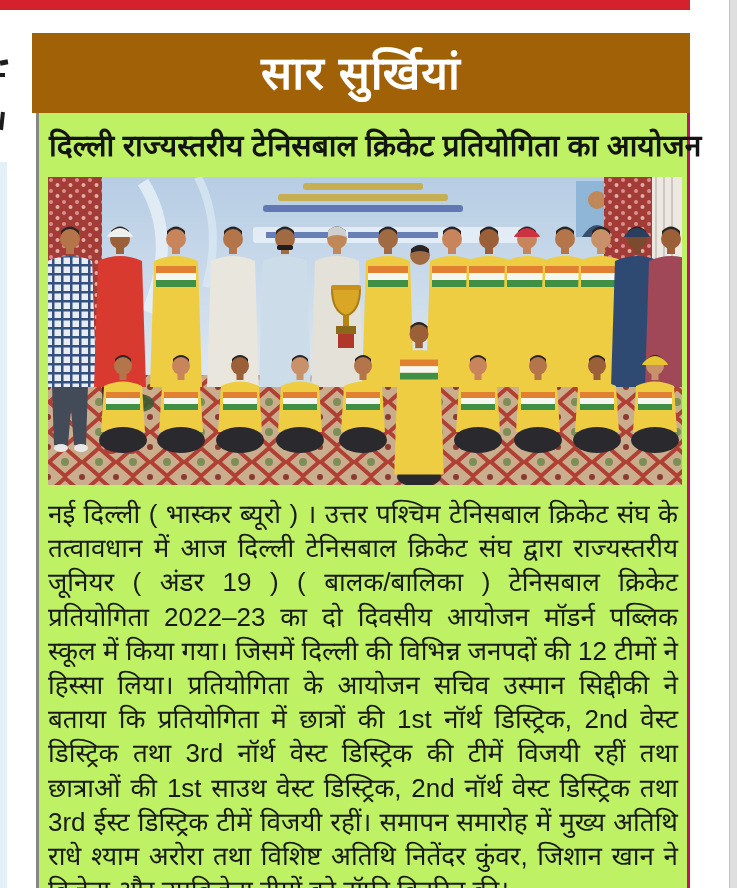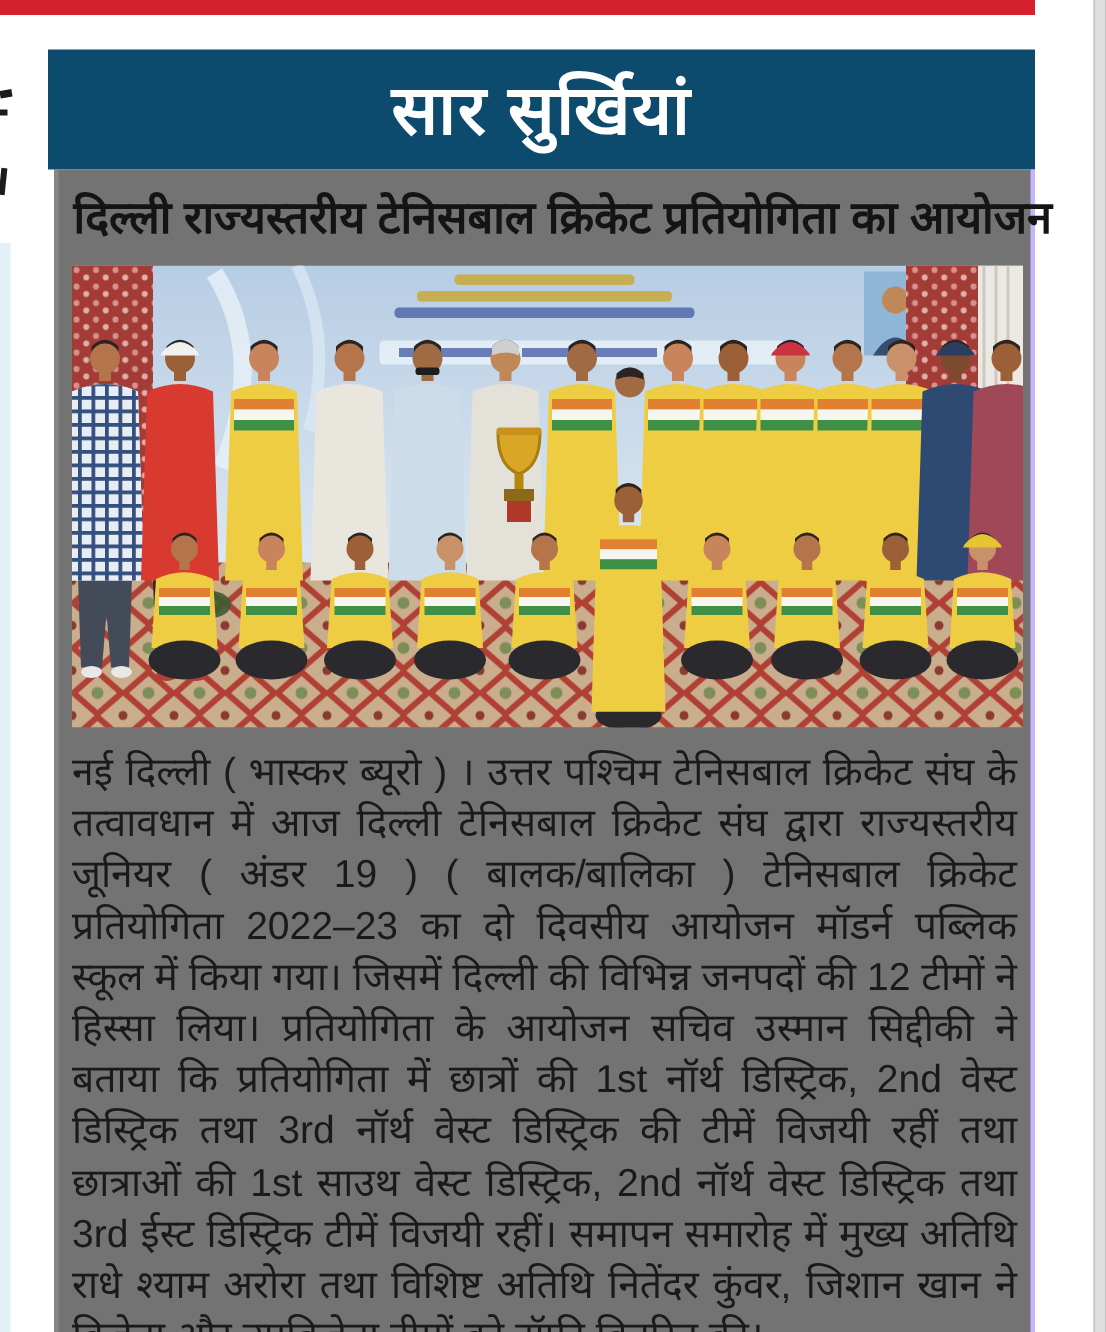--- a/index.html
+++ b/index.html
@@ -17,21 +17,21 @@
   .blue-strip{position:absolute;left:0;top:162px;width:7px;height:726px;background:#e1f1f7;}
   .banner{
     position:absolute;left:32px;top:33px;width:658px;height:80px;background:#e06b2d;
     display:flex;align-items:center;justify-content:center;
   }
   .banner-title{
     margin:0;color:#ffffff;font-size:46px;font-weight:700;letter-spacing:1px;line-height:1;
   }
   .main-box{
     position:absolute;left:36px;top:113px;width:654px;height:775px;box-sizing:border-box;
-    border-left:3px solid #868686;border-right:3px solid #c4b5fd;background:#737373;
+    border-left:3px solid #868686;border-right:3px solid #be185d;background:#bef264;
   }
   .headline{
     margin:0;padding:13px 8px 0 10px;font-size:30px;font-weight:700;color:#141414;line-height:1.3;
     white-space:nowrap;
   }
   .photo-wrap{margin:12px 8px 0 9px;width:634px;height:308px;}
   .photo-wrap svg{display:block;width:634px;height:308px;}
   .body-text{
     margin:12px 9px 0 9px;font-size:26px;line-height:34.2px;color:#1a1a1a;
     text-align:justify;font-weight:500;
@@ -40,21 +40,21 @@
 </head>
 <body>
 
 <div class="top-red-bar" style="background: rgb(213, 33, 46);"></div>
 <div class="mark mark1"></div>
 <div class="mark mark2"></div>
 <div class="mark mark3"></div>
 <div class="blue-strip" style="background: rgb(225, 241, 247);"></div>
 <div class="scan-strip"></div>
 
-<div class="banner" style="background: #0c4a6e;">
+<div class="banner" style="background: #a16207;">
   <h1 class="banner-title">सार सुर्खियां</h1>
 </div>
 
 <div class="main-box">
   <h2 class="headline">दिल्ली राज्यस्तरीय टेनिसबाल क्रिकेट प्रतियोगिता का आयोजन</h2>
 
   <div class="photo-wrap">
     <svg viewBox="0 0 634 308" xmlns="http://www.w3.org/2000/svg">
       <defs>
         <linearGradient id="sky" x1="0" y1="0" x2="0" y2="1">

